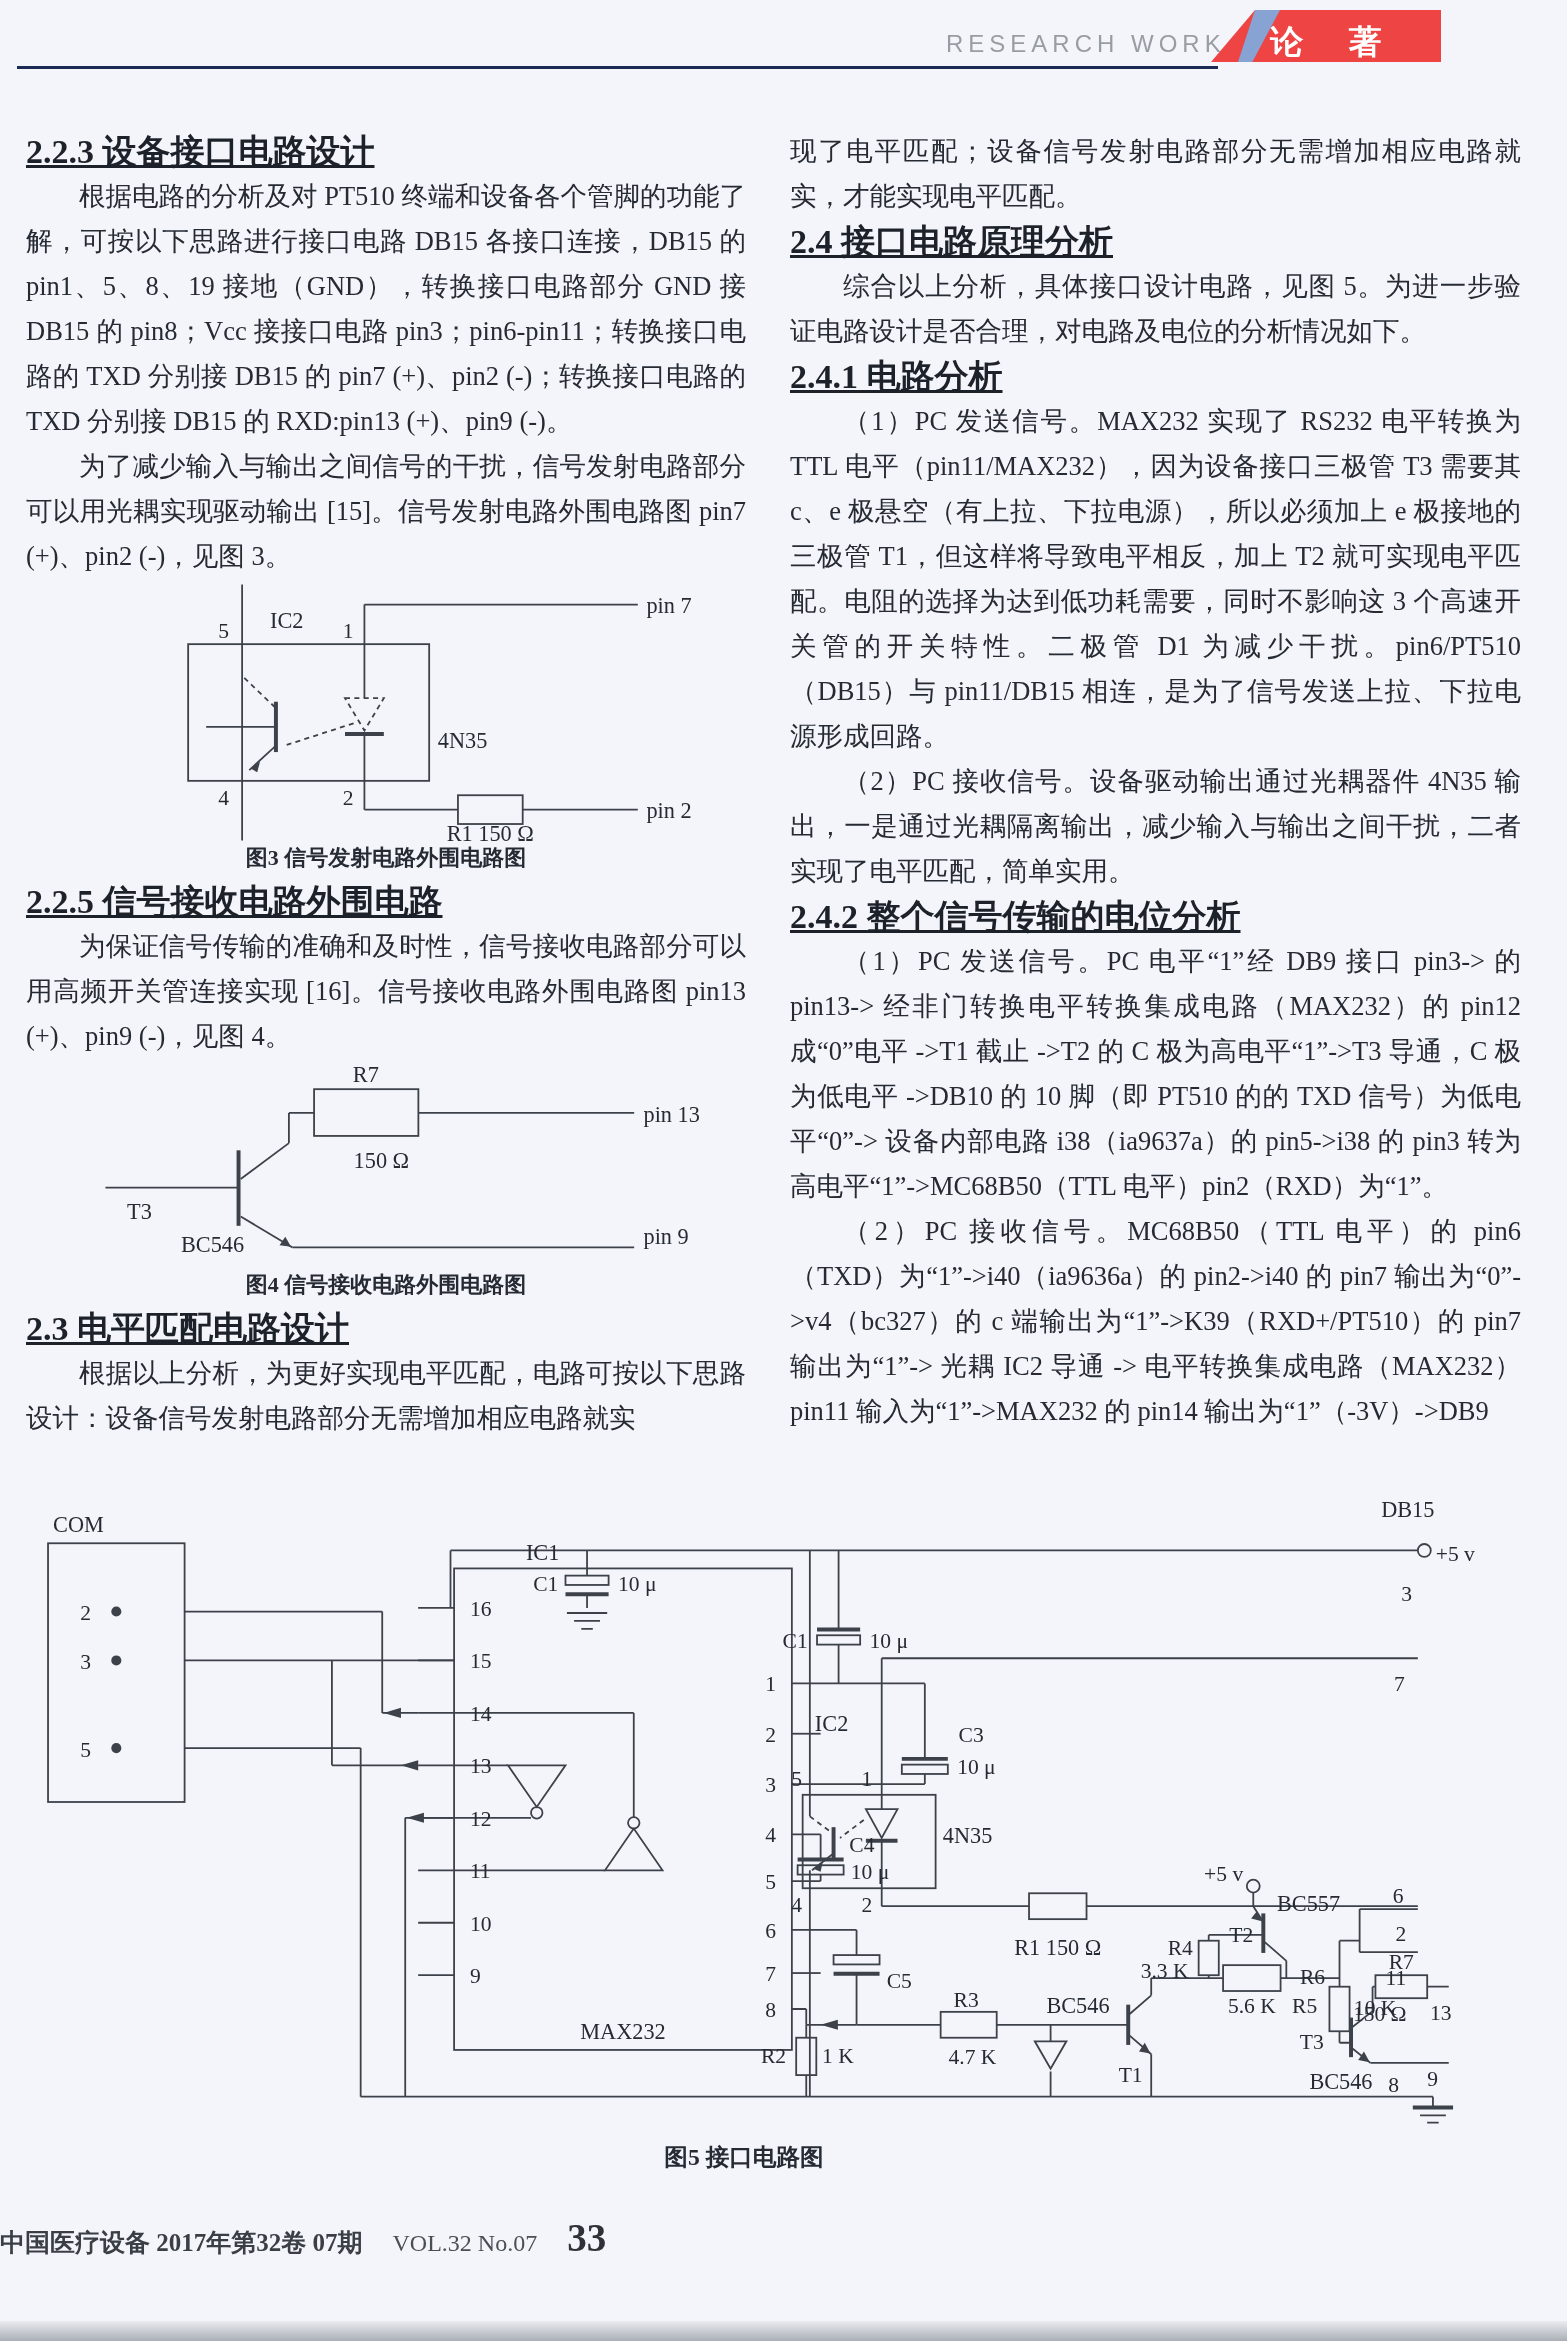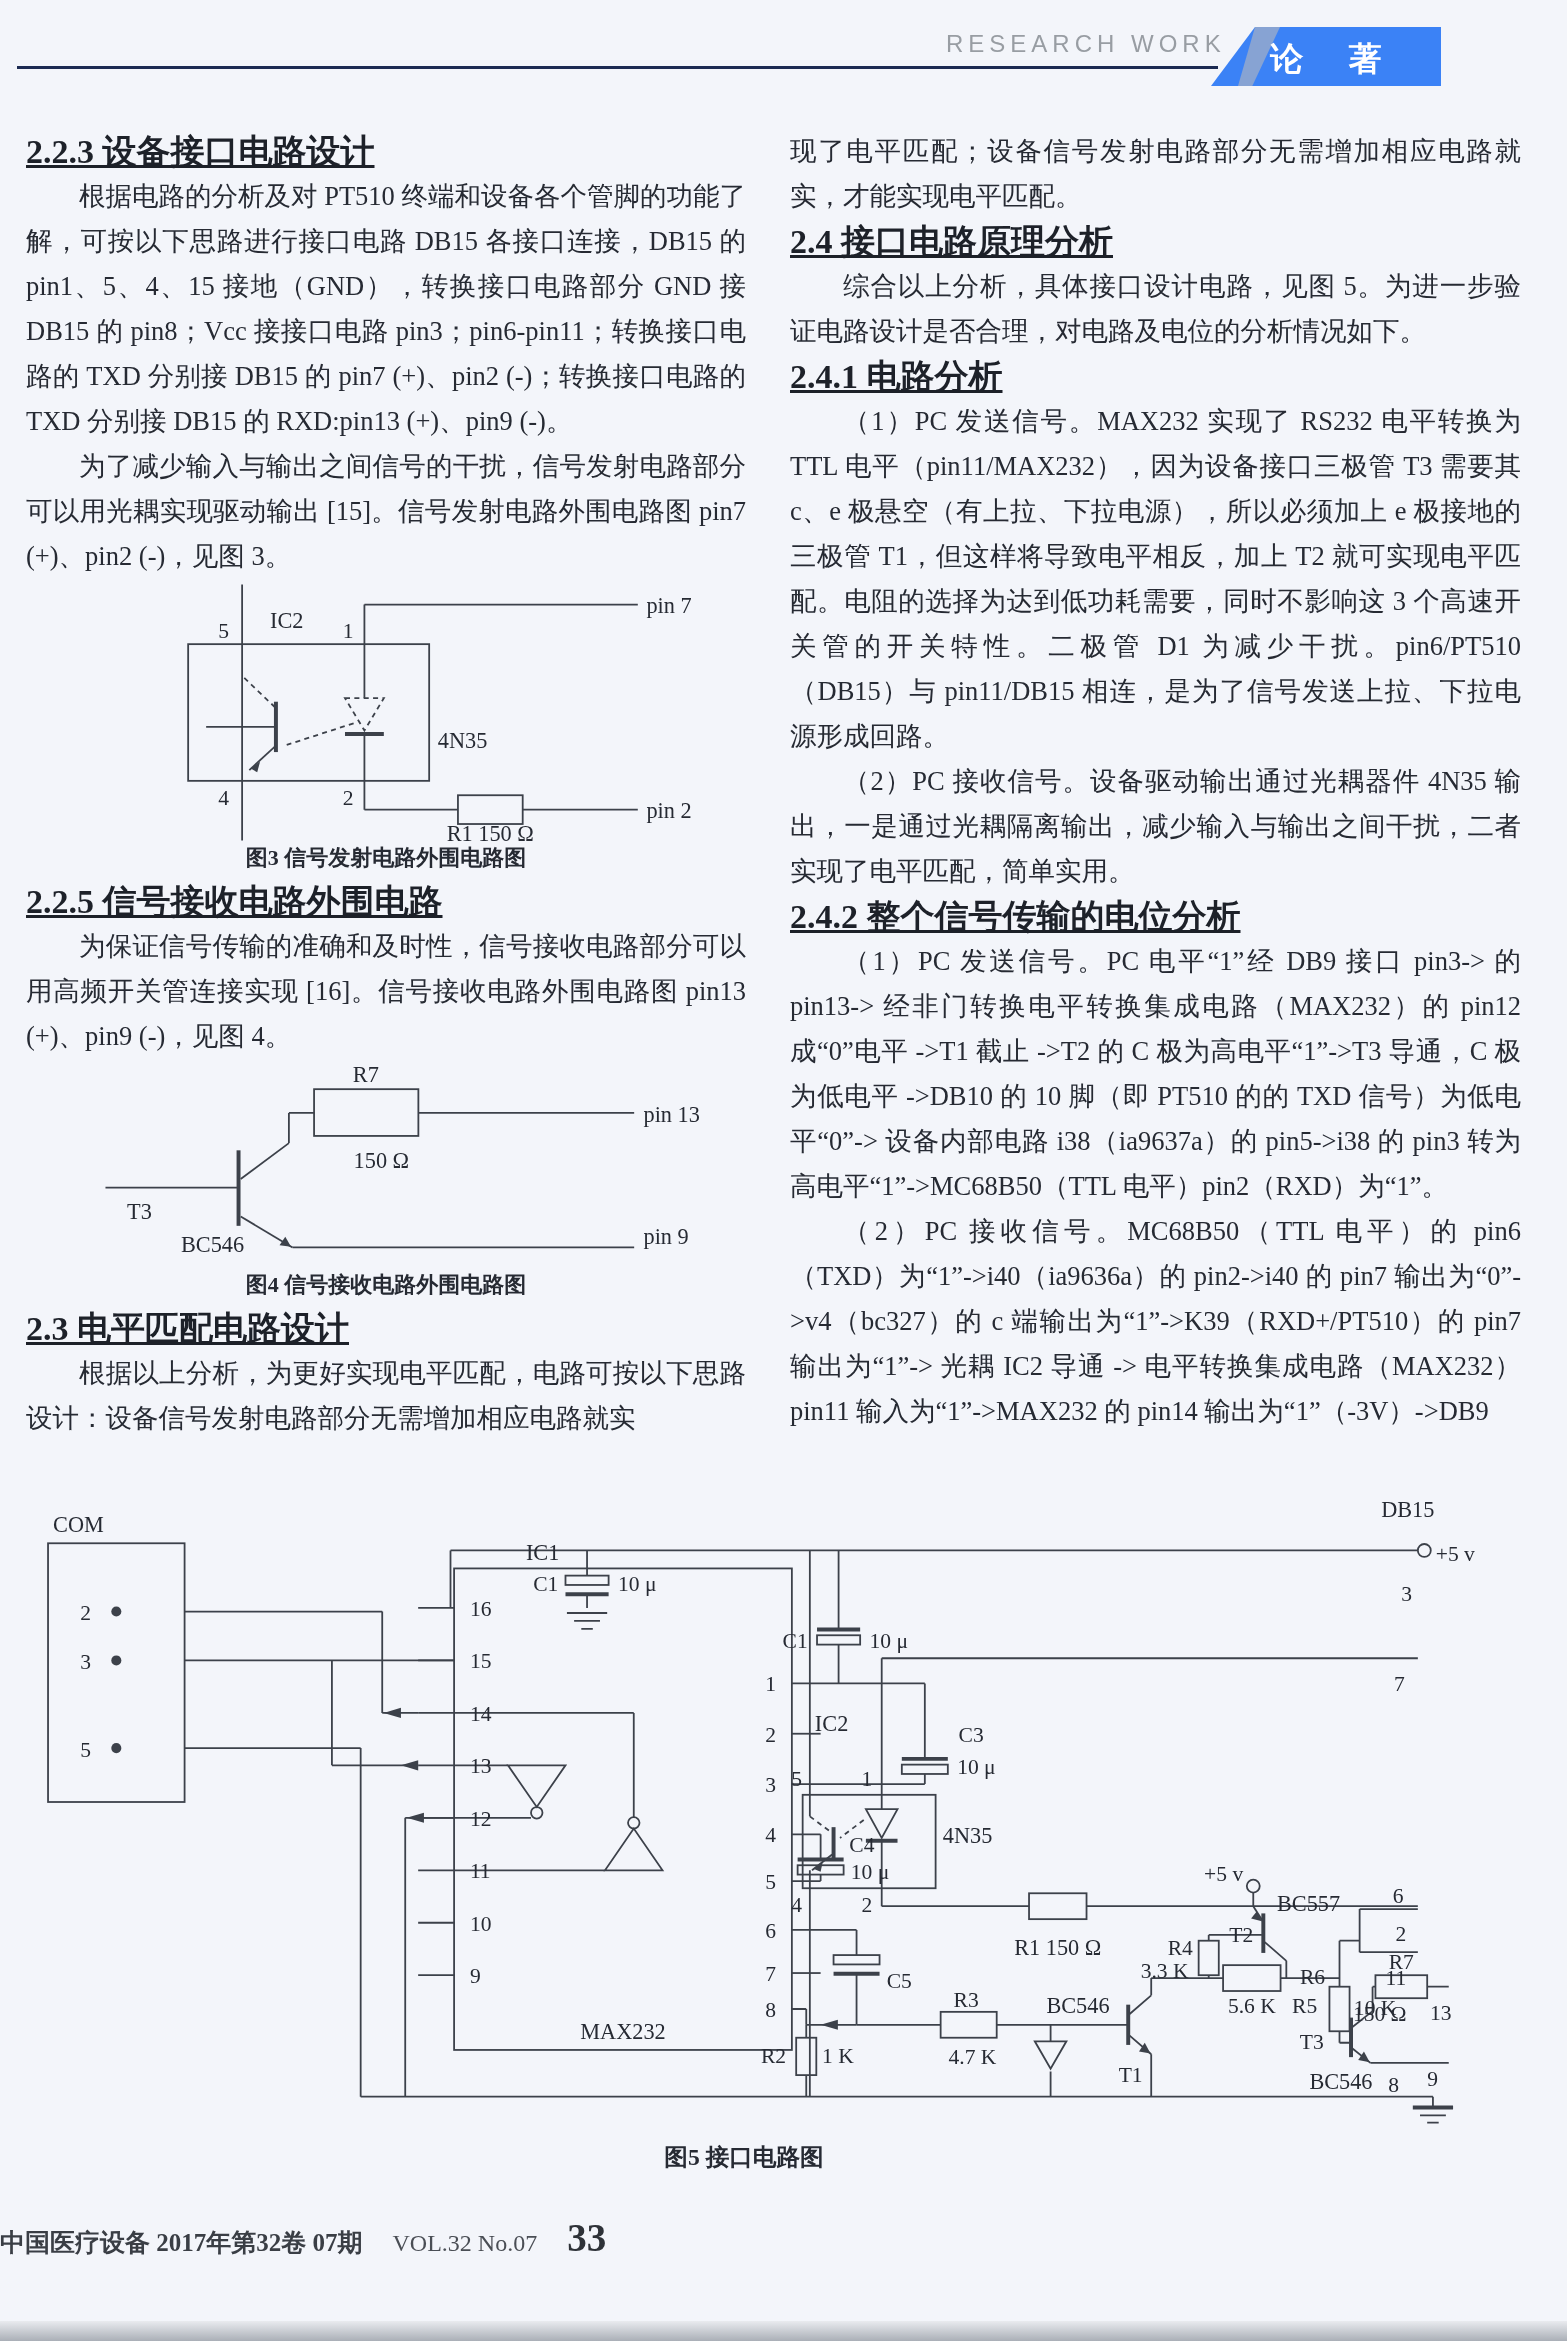--- a/index.html
+++ b/index.html
@@ -2,21 +2,21 @@
 <html style="font-size:11.4px"><head>
 <meta charset="utf-8">
 <style>
   html,body{margin:0;padding:0;background:#caccd2;}
   .page{position:relative;width:1568px;height:2342px;background:#f3f5fa;overflow:hidden;
         font-family:"Liberation Serif",serif;color:#262a33;}
   
   .hdr-rule{position:absolute;left:17px;top:66px;width:1201px;height:2.9px;background:#1b2a52;}
   .hdr-eyebrow{position:absolute;left:946px;top:30px;font-family:"Liberation Sans",sans-serif;
         font-size:24px;letter-spacing:5px;color:#989da3;}
-  .hdr-tag{position:absolute;left:1211px;top:27px;width:230px;height:59px;background:#3b82f6;
+  .hdr-tag{position:absolute;left:1211px;top:10px;width:230px;height:52px;background:#ef4444;
         clip-path:polygon(44px 0,100% 0,100% 100%,0 100%);}
   .hdr-tag::before{content:"";position:absolute;left:27px;top:0;width:42px;height:100%;
         background:#87a3d3;clip-path:polygon(17px 0,42px 0,14.3px 100%,0 100%);}
   .hdr-tag-label{position:absolute;width:100%;text-align:center;top:10px;color:#ffffff;
         font-size:33px;font-weight:bold;letter-spacing:18.6px;text-indent:18.6px;}
   
   .col{position:absolute;top:129px;}
   .col-left{left:26px;width:720px;}
   .col-right{left:790px;width:731px;}
   .body-p{font-size:26.5px;line-height:45px;text-align:justify;margin:0;text-indent:2em;}
@@ -52,21 +52,21 @@
 <div class="page">
 
   <div class="hdr-eyebrow">RESEARCH WORK</div>
   <div class="hdr-tag">
     <div class="hdr-tag-label">论 著</div>
   </div>
   <div class="hdr-rule"></div>
 
   <div class="col col-left">
     <h3 class="sec-h">2.2.3 设备接口电路设计</h3>
-    <p class="body-p">根据电路的分析及对 PT510 终端和设备各个管脚的功能了解，可按以下思路进行接口电路 DB15 各接口连接，DB15 的 pin1、5、4、15 接地（GND），转换接口电路部分 GND 接 DB15 的 pin8；Vcc 接接口电路 pin3；pin6-pin11；转换接口电路的 TXD 分别接 DB15 的 pin7 (+)、pin2 (-)；转换接口电路的 TXD 分别接 DB15 的 RXD:pin13 (+)、pin9 (-)。</p>
+    <p class="body-p">根据电路的分析及对 PT510 终端和设备各个管脚的功能了解，可按以下思路进行接口电路 DB15 各接口连接，DB15 的 pin1、5、8、19 接地（GND），转换接口电路部分 GND 接 DB15 的 pin8；Vcc 接接口电路 pin3；pin6-pin11；转换接口电路的 TXD 分别接 DB15 的 pin7 (+)、pin2 (-)；转换接口电路的 TXD 分别接 DB15 的 RXD:pin13 (+)、pin9 (-)。</p>
     <p class="body-p">为了减少输入与输出之间信号的干扰，信号发射电路部分可以用光耦实现驱动输出 [15]。信号发射电路外围电路图 pin7 (+)、pin2 (-)，见图 3。</p>
 
     <div class="fig">
       <svg width="720" height="259" viewBox="0 0 1000 360">
         <g class="w">
           <path d="M300,2 V358"></path>
           <rect x="225" y="85" width="335" height="190"></rect>
           <path d="M470,85 V30 M470,30 H850"></path>
           <path d="M470,85 V160"></path>
           <path d="M470,210 V275"></path>

